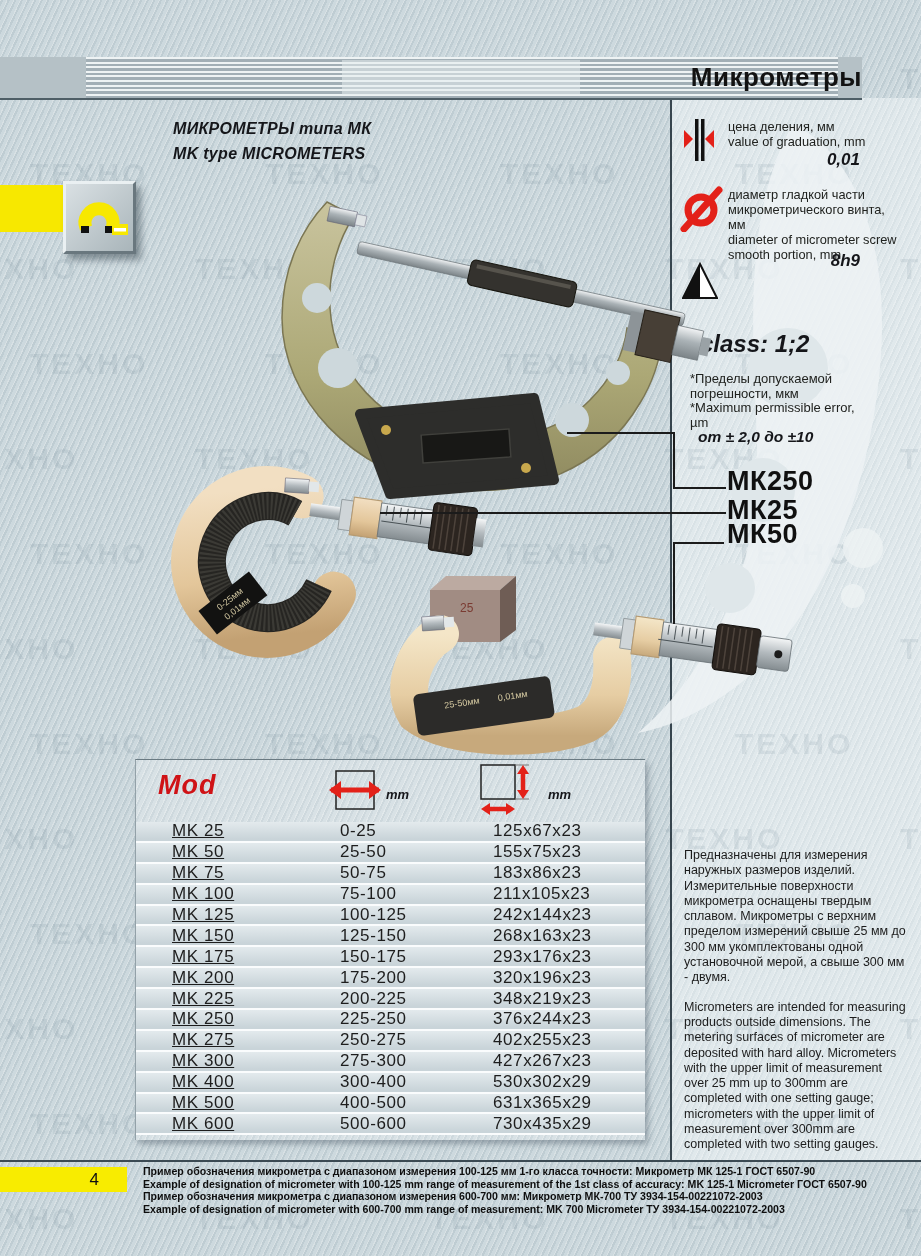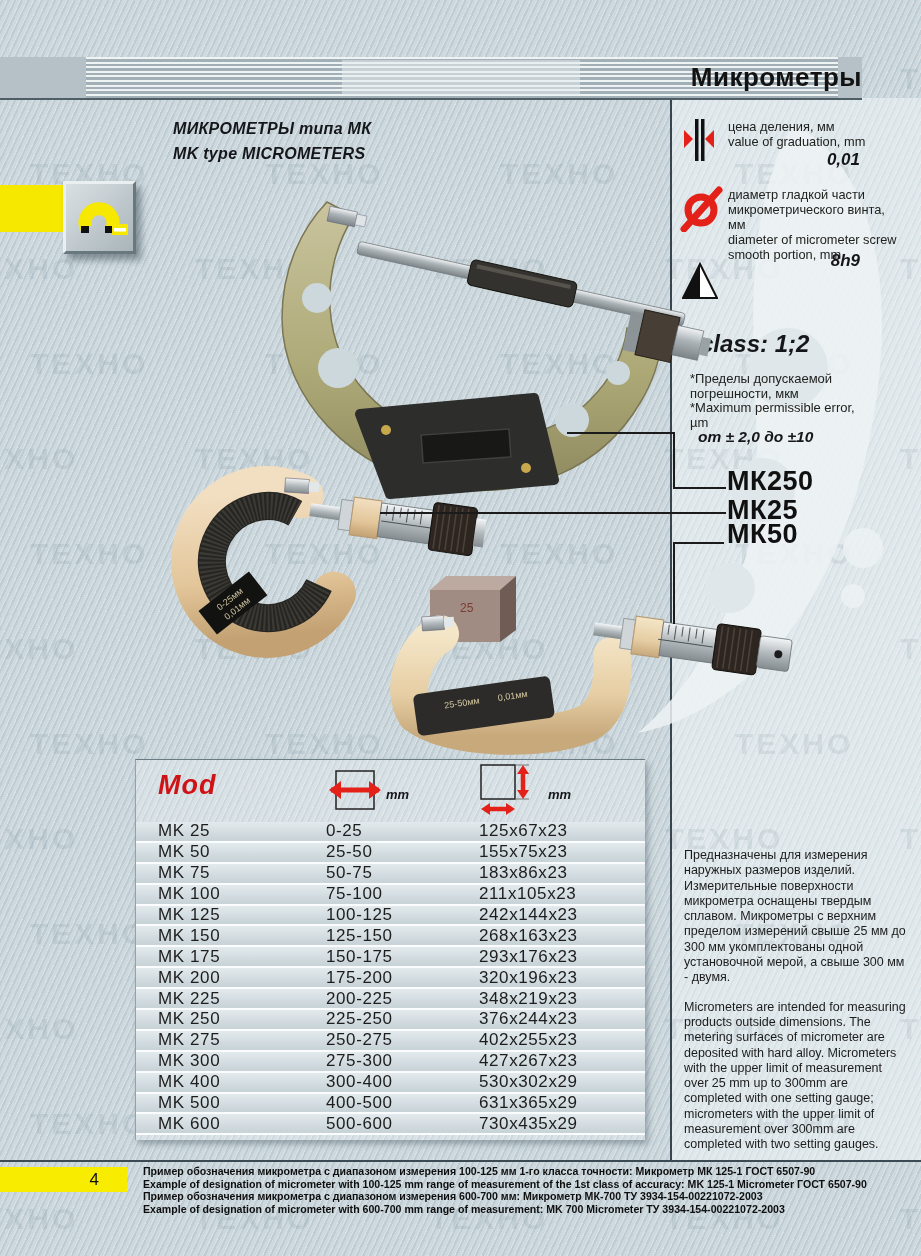--- a/index.html
+++ b/index.html
@@ -61,21 +61,21 @@
     border-left:1px solid #93a1a8;border-top:1px solid #6a7a82;
     box-shadow:3px 4px 6px rgba(40,55,70,0.35);box-sizing:border-box;}
   #thead{position:relative;height:62px;}
   #mod-h{position:absolute;left:22px;top:10px;font-size:27px;font-weight:bold;
     font-style:italic;color:#cf1216;letter-spacing:1px;}
   .mm-lab{position:absolute;font-size:13px;font-weight:bold;font-style:italic;color:#15161a;}
   .t-row{display:flex;height:20.9px;align-items:center;
     background:linear-gradient(180deg,#e3eaed 0%,#c9d4d9 90%);
     border-bottom:2px solid #fafcfd;box-sizing:border-box;}
   .t-cell{font-size:17px;letter-spacing:0.6px;color:#1d1d1d;}
-  .c-mod{margin-left:22px;width:168px;}
+  .c-mod{margin-left:36px;width:168px;text-decoration:underline;}
   .c-range{width:153px;}
   .c-dim{flex:1;}
   
   #descr{left:684px;top:848px;width:222px;font-size:12.5px;line-height:15.3px;color:#1c1c1c;}
   #descr p{margin:0;}
   #descr p + p{margin-top:14px;}
   
   #f-line{left:0;top:1160px;width:921px;height:2px;background:#3b4a53;}
   #f-page{left:0;top:1167px;width:127px;height:25px;background:#f8ec00;
     text-align:right;padding-right:28px;box-sizing:border-box;

